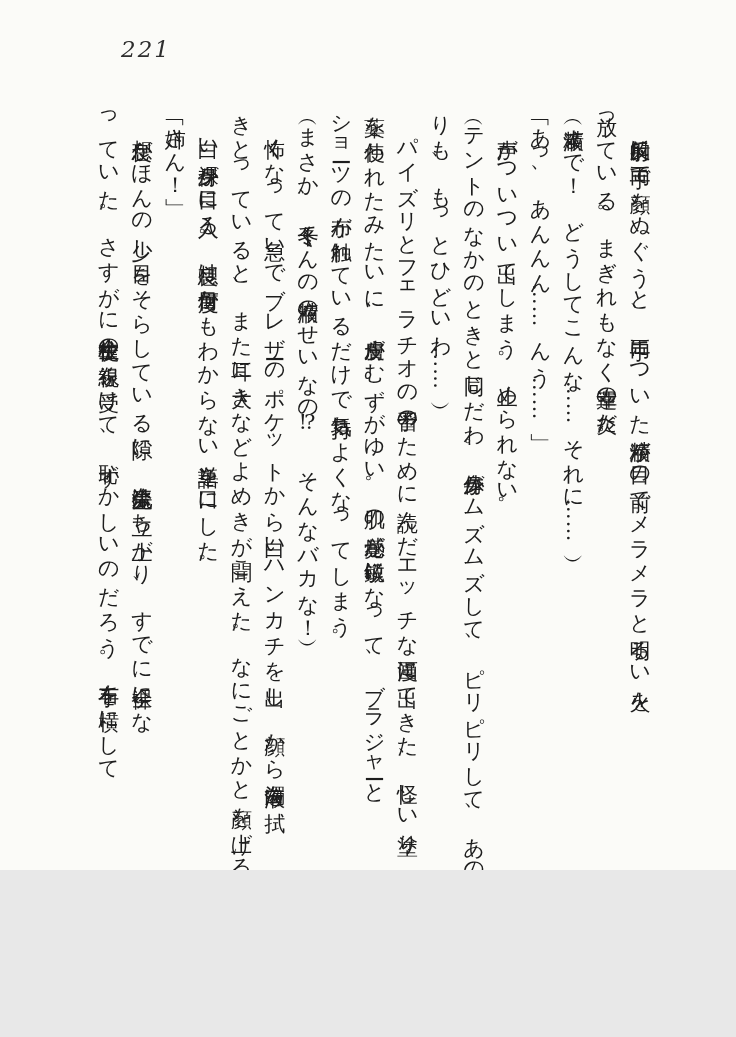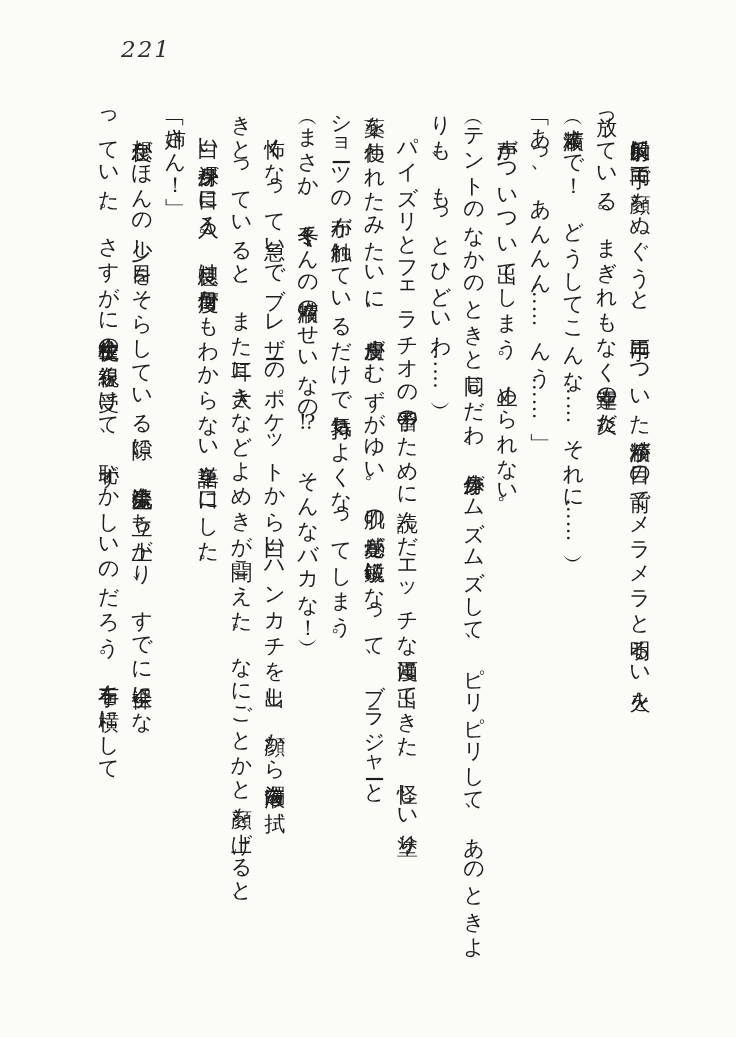--- a/index.html
+++ b/index.html
@@ -3,21 +3,21 @@
 <meta charset="utf-8">
 <style>
   html, body {
     margin: 0;
     padding: 0;
     background: #e8e8e8;
   }
   .book-page {
     position: relative;
     width: 736px;
-    height: 1037px;
+    height: 870px;
     background: #fbfbf8;
     overflow: hidden;
     font-family: "DejaVu Serif", serif;
   }
   .page-number {
     position: absolute;
     left: 121px;
     top: 36px;
     font-style: italic;
     font-size: 23px;

